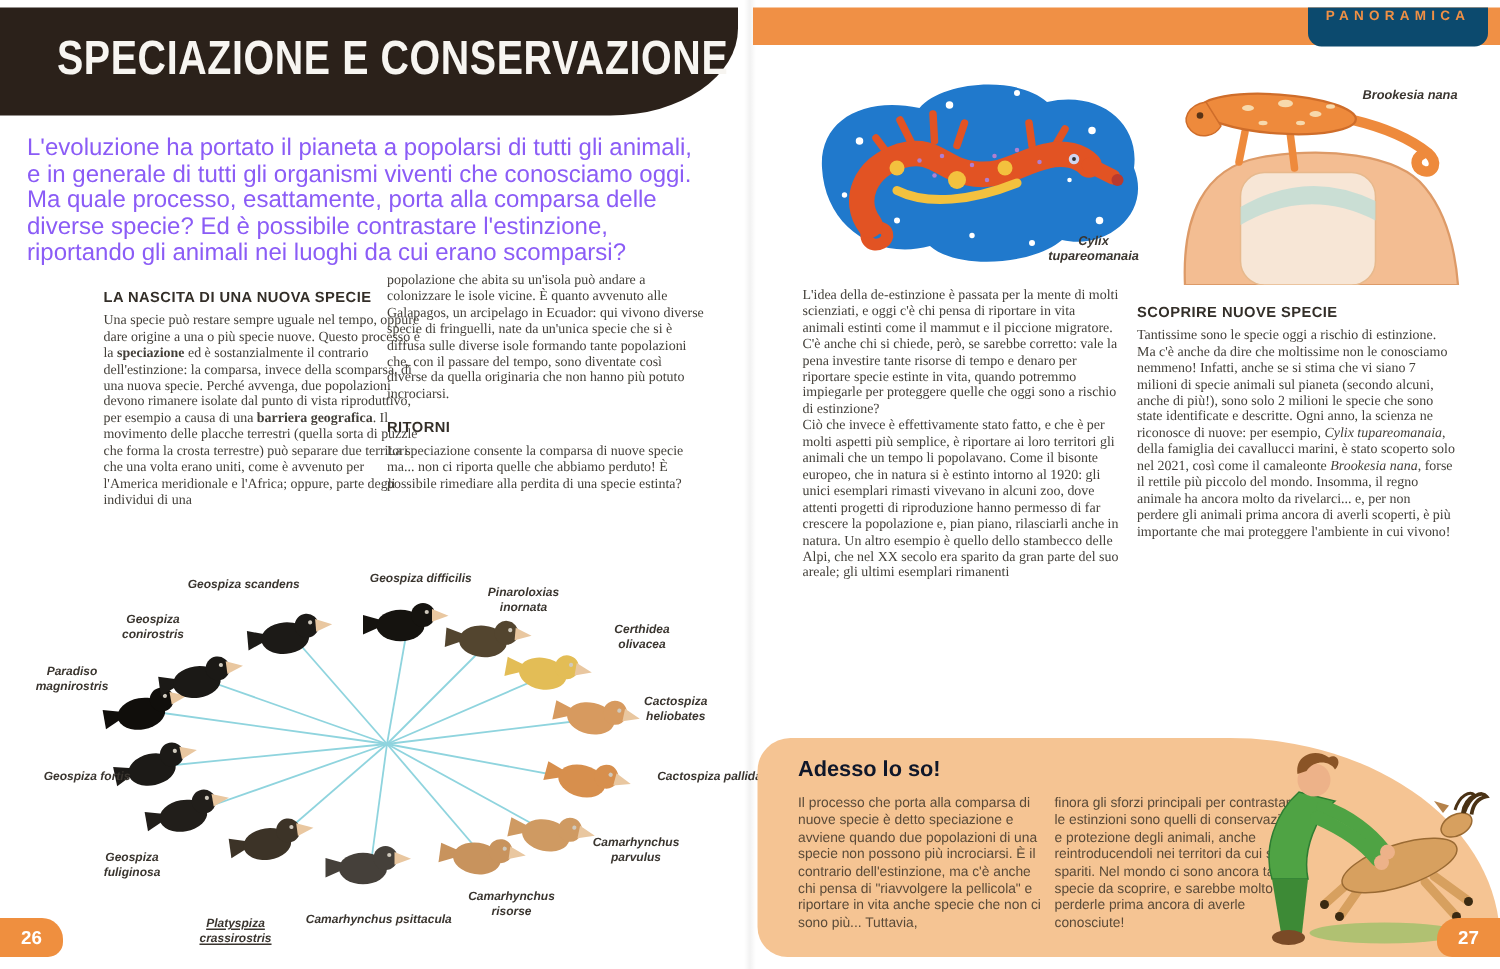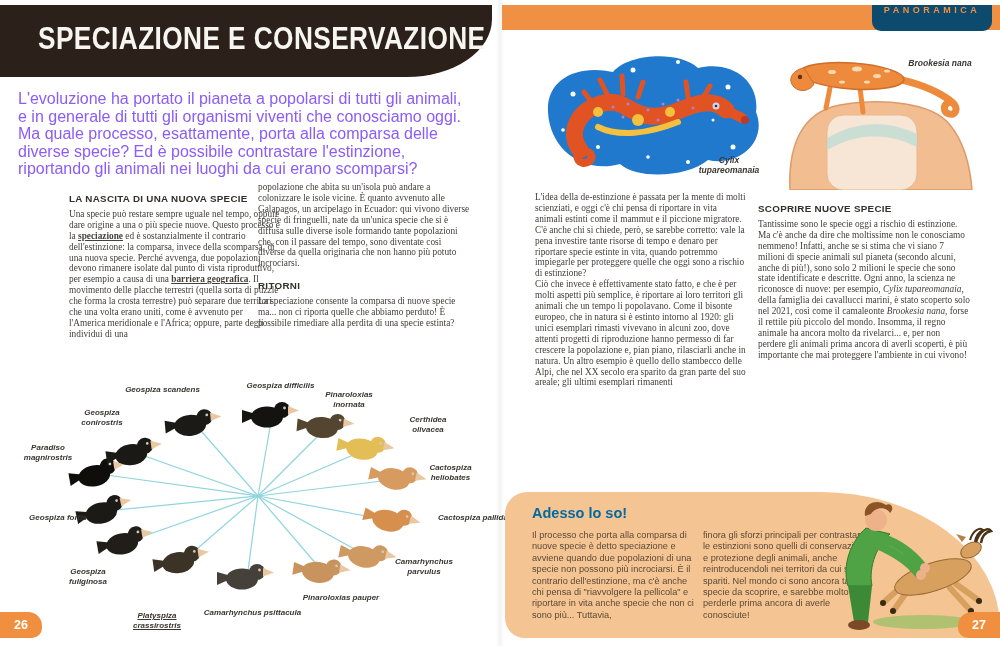--- a/index.html
+++ b/index.html
@@ -17,35 +17,35 @@
   
   .intro{position:absolute;left:18px;top:90px;width:448px;font-size:16px;line-height:17.5px;
          color:#8b5cf6;font-weight:500;}
   
   .col{position:absolute;width:212px;font-family:"Liberation Serif",serif;font-size:9.3px;
        line-height:10.9px;color:#44403a;text-align:left;}
   .col h3{font-family:"Liberation Sans",sans-serif;font-size:9.8px;font-weight:800;color:#332e28;
           letter-spacing:.3px;margin:0 0 4px 0;}
   .col p{margin:0;}
   .col .gap{height:12px;}
-  .b{font-weight:bold;text-decoration:underline;}
+  .b{font-weight:bold;}
   .i{font-style:italic;}
   
   .diagram-svg{position:absolute;left:20px;top:378px;}
   .finch-label{position:absolute;font-size:8px;font-style:italic;font-weight:600;color:#3a352f;
                text-align:center;line-height:9.5px;}
   .nowrap{white-space:nowrap;}
   
   .illus{position:absolute;}
   .illus-label{position:absolute;font-size:8.5px;font-style:italic;font-weight:600;color:#3a352f;
                text-align:center;line-height:10px;}
   
   .know-box{position:absolute;left:505px;top:492px;width:495px;height:146px;background:#f5c493;
             border-radius:22px 180px 0 20px / 22px 135px 0 20px;}
-  .know-title{position:absolute;left:27px;top:13px;font-size:14.5px;font-weight:800;color:#0369a1;}
+  .know-title{position:absolute;left:27px;top:13px;font-size:14.5px;font-weight:800;color:#0f172a;}
   .know-col{position:absolute;top:38px;width:168px;font-size:9.2px;line-height:11.4px;color:#5a4a38;
             font-weight:500;}
   .know-col1{left:27px;}
   .know-col2{left:198px;}
   
   .page-tab{position:absolute;background:#ef8f3f;color:#ffffff;font-size:12.5px;font-weight:bold;
             width:42px;height:26px;display:flex;align-items:center;justify-content:center;z-index:5;}
   .tab-left{left:0;top:612px;border-radius:0 14px 10px 0;}
   .tab-right{right:0;top:612px;border-radius:14px 0 0 10px;}
   .gutter{position:absolute;left:496px;top:0;width:8px;height:646px;
@@ -133,21 +133,21 @@
     </g>
   </svg>
 
   <div class="finch-label" style="left:125px;top:385px;width:75px;">Geospiza scandens</div>
   <div class="finch-label nowrap" style="left:233px;top:381px;width:95px;">Geospiza difficilis</div>
   <div class="finch-label" style="left:310px;top:390px;width:78px;">Pinaroloxias inornata</div>
   <div class="finch-label" style="left:393px;top:415px;width:70px;">Certhidea olivacea</div>
   <div class="finch-label" style="left:413px;top:463px;width:75px;">Cactospiza heliobates</div>
   <div class="finch-label" style="left:410px;top:513px;width:70px;padding-left:28px;">Cactospiza pallida</div>
   <div class="finch-label" style="left:383px;top:557px;width:82px;">Camarhynchus parvulus</div>
-  <div class="finch-label" style="left:300px;top:593px;width:82px;">Pinaroloxias pauper</div>
+  <div class="finch-label" style="left:300px;top:593px;width:82px;">Camarhynchus risorse</div>
   <div class="finch-label nowrap" style="left:195px;top:608px;width:115px;">Camarhynchus psittacula</div>
   <div class="finch-label" style="left:118px;top:611px;width:78px;text-decoration:underline;">Platyspiza crassirostris</div>
   <div class="finch-label" style="left:52px;top:567px;width:72px;">Geospiza fuliginosa</div>
   <div class="finch-label" style="left:28px;top:513px;width:60px;">Geospiza fortis</div>
   <div class="finch-label" style="left:12px;top:443px;width:72px;">Paradiso magnirostris</div>
   <div class="finch-label" style="left:66px;top:408px;width:72px;">Geospiza conirostris</div>
 
   <svg class="illus" style="left:528px;top:42px;" width="245" height="140" viewBox="0 0 245 140">
     <path d="M 20,70 C 18,38 48,22 85,30 C 100,12 150,8 170,26 C 205,18 232,40 228,70 C 240,100 210,125 180,118 C 160,135 110,138 92,122 C 55,132 22,108 20,70 Z" fill="#2079cc"></path>
     <g fill="#ffffff">

